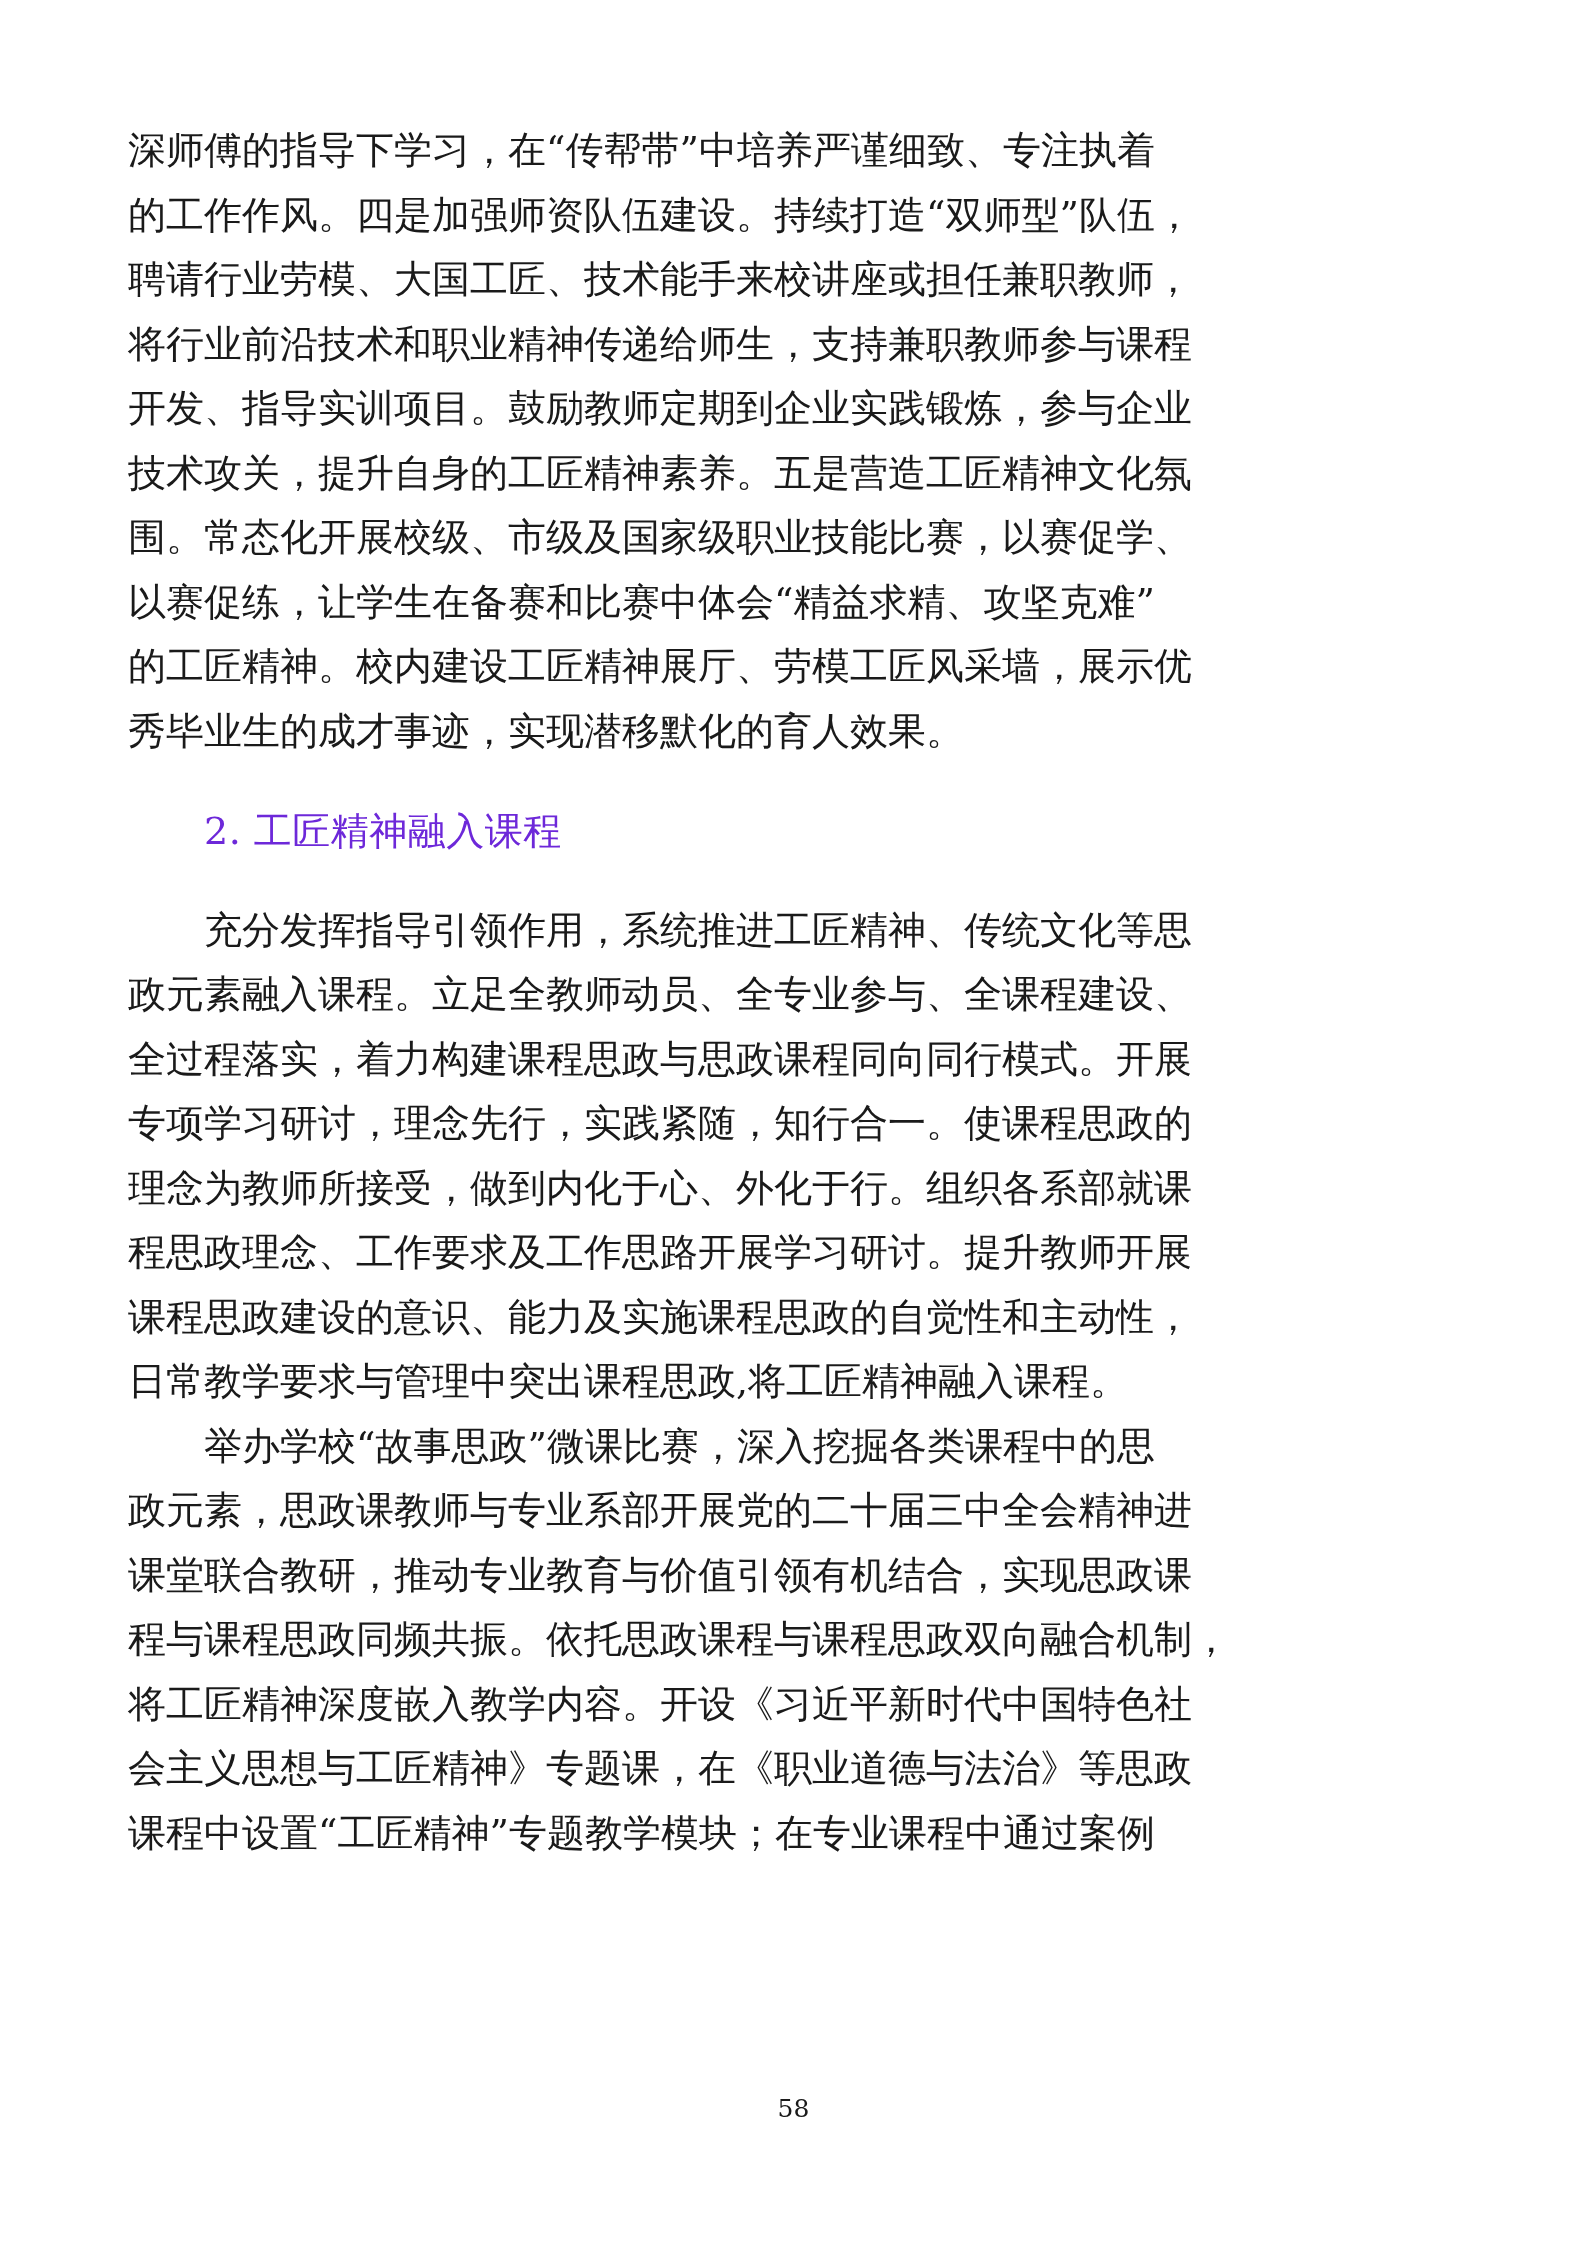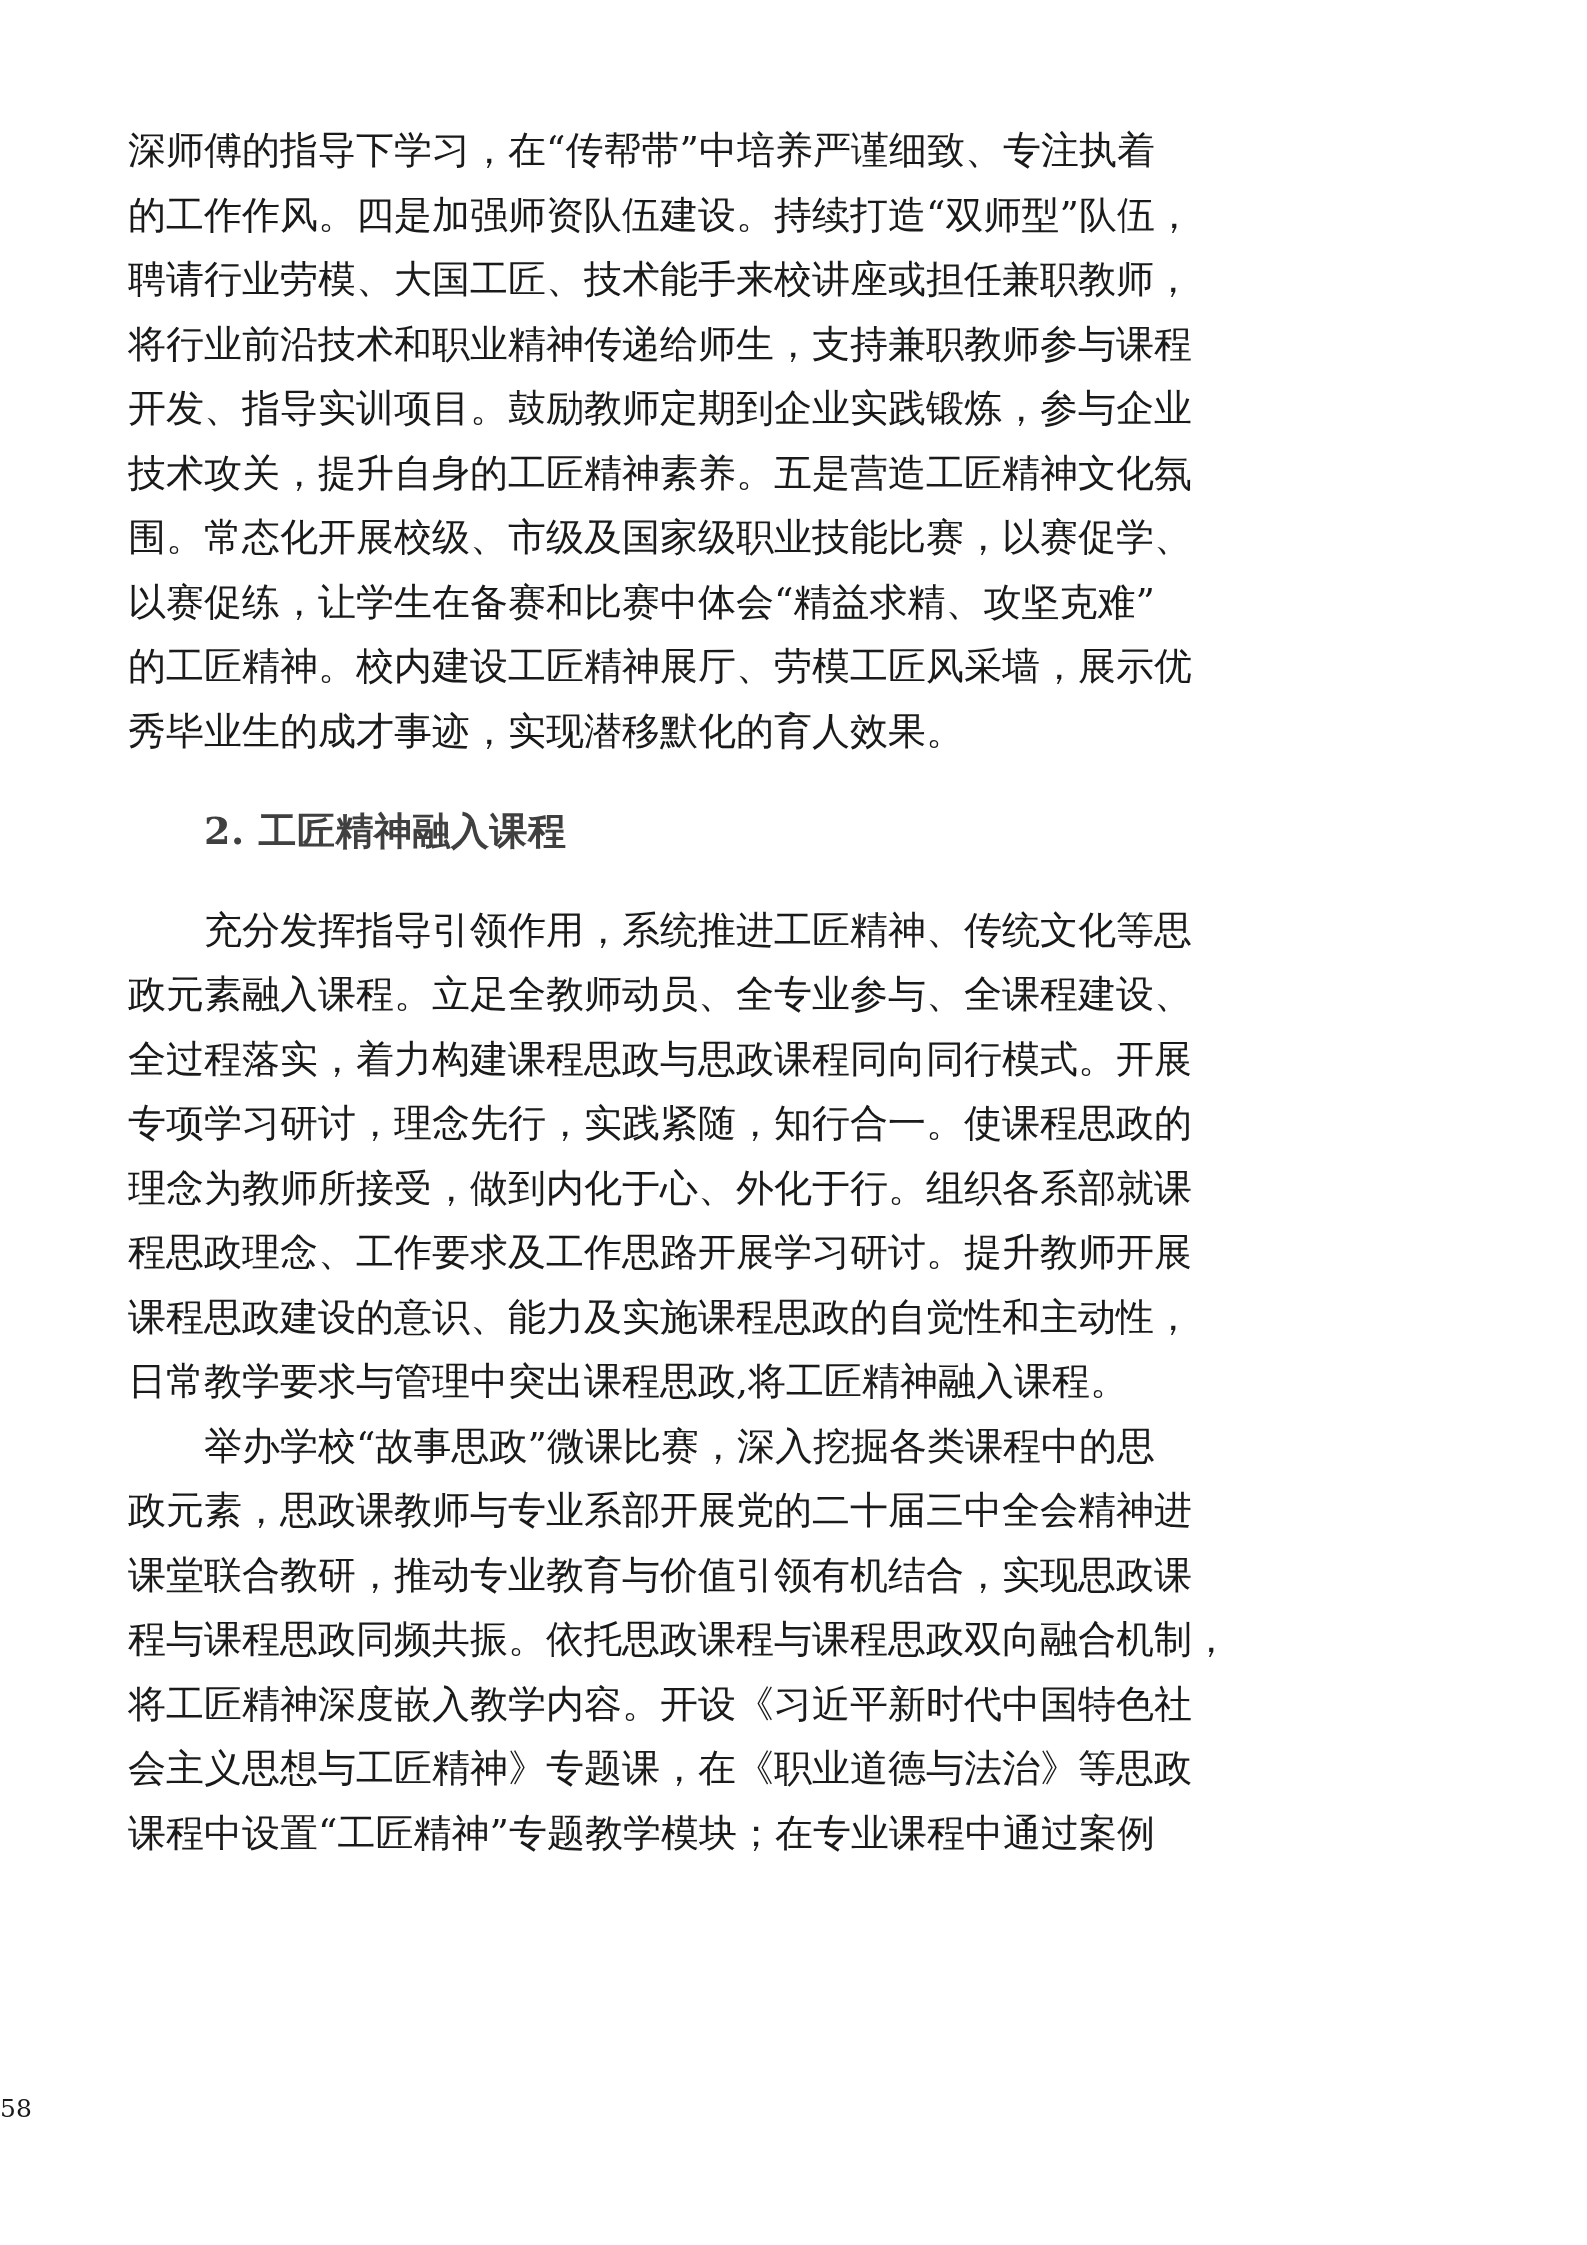--- a/index.html
+++ b/index.html
@@ -18,37 +18,38 @@
     overflow: hidden;
     box-sizing: border-box;
   }
   .content {
     position: absolute;
     left: 128px;
     top: 118px;
     width: 902px;
   }
   .heading {
-    color: #404040;
+    color: #6d28d9;
     font-size: 38px;
     line-height: 64.5px;
     letter-spacing: 0.5px;
     text-indent: 2em;
     font-family: "DejaVu Serif", "Liberation Serif", serif;
-    font-weight: 700;
+    font-weight: 400;
     margin: 0;
   }
   .spacer-before-heading { height: 36px; }
   .spacer-after-heading { height: 34px; }
 
   .page-number {
     position: absolute;
     left: 0;
     right: 0;
     top: 2094px;
+    text-align: center;
     color: #1a1a1a;
     font-size: 25px;
     font-family: "DejaVu Serif", "Liberation Serif", serif;
   }
   .lineblock { width: 902px; }
   
   .jline {
     display: flex;
     justify-content: space-between;
     width: 902px;

